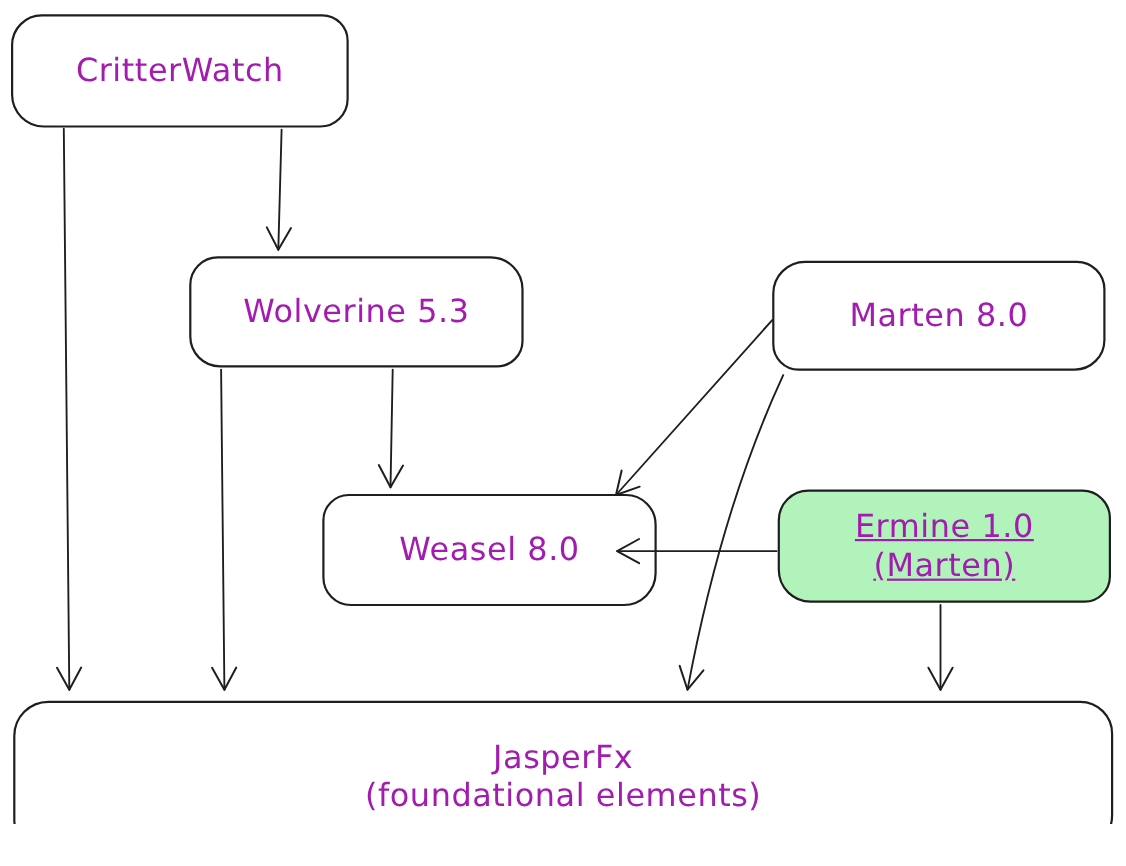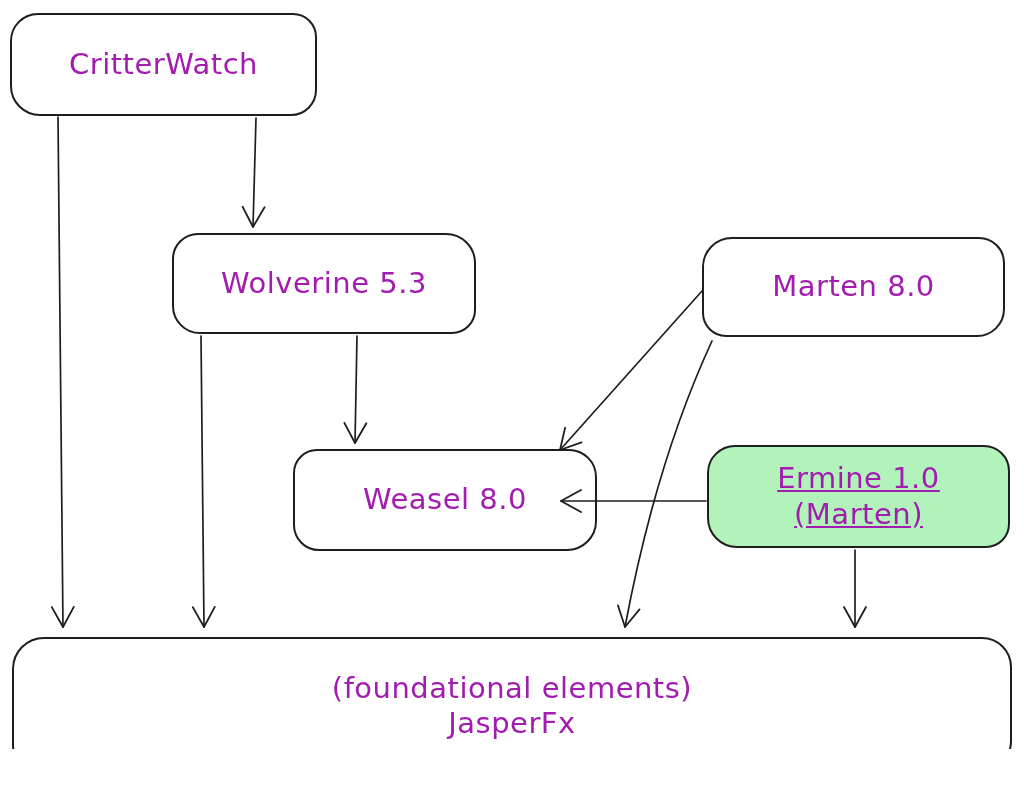--- a/index.html
+++ b/index.html
@@ -66,22 +66,22 @@
   <div class="node" id="node-weasel">
     <span>Weasel 8.0</span>
   </div>
 
   <div class="node" id="node-ermine">
     <span>Ermine 1.0</span>
     <span>(Marten)</span>
   </div>
 
   <div class="node" id="node-jasperfx">
+    <span>JasperFx</span>
     <span>(foundational elements)</span>
-    <span>JasperFx</span>
   </div>
 
   <svg class="edges-layer" width="1024" height="787" viewBox="0 0 1024 787">
     <defs>
       <marker id="arrowhead" markerUnits="userSpaceOnUse" markerWidth="30" markerHeight="30" refX="25" refY="15" orient="auto">
         <path d="M5,4 L25,15 L5,26" fill="none" stroke="#1e1e1e" stroke-width="1.8" stroke-linecap="round" stroke-linejoin="round"></path>
       </marker>
     </defs>
     <g fill="none" stroke="#1e1e1e" stroke-width="1.7" stroke-linecap="round">
       <path d="M58,117 L63,627" marker-end="url(#arrowhead)"></path>

